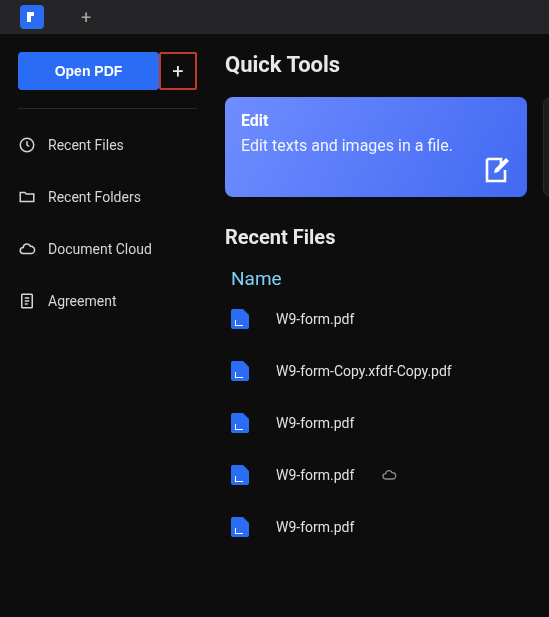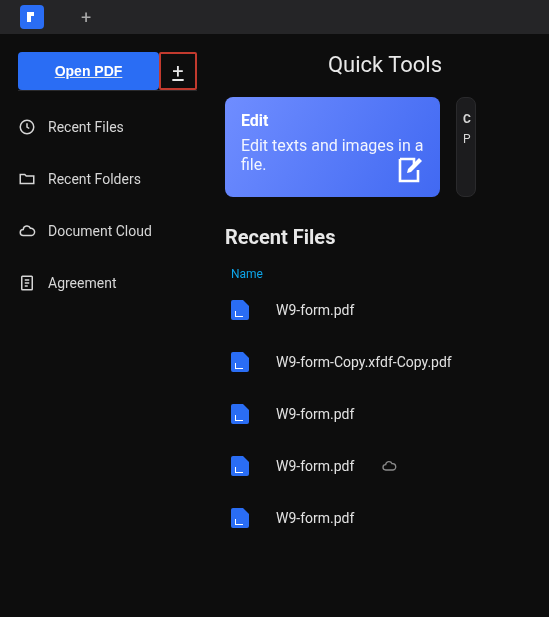--- a/index.html
+++ b/index.html
@@ -35,22 +35,22 @@
   .content {
     display: flex;
     height: calc(617px - 34px);
   }
   .sidebar {
     width: 215px;
     padding: 18px 18px 0 18px;
   }
   .top-actions {
     display: flex;
-    align-items: center;
-    text-decoration: underline;
+    margin-bottom: 18px;
+    align-items: center;
   }
   .open-btn {
     flex: 1;
     background: #2a6df4;
     color: #fff;
     font-weight: 600;
     font-size: 14px;
     border: none;
     border-radius: 4px;
     height: 38px;
@@ -80,32 +80,31 @@
     cursor: pointer;
   }
   .nav-item .ico { width: 18px; height: 18px; display:flex; align-items:center; justify-content:center; color:#d6d6d6; }
   .main {
     flex: 1;
     padding: 18px 4px 0 10px;
     overflow: hidden;
   }
   .qt-title {
     font-size: 22px;
-    font-weight: 400;
+    font-weight: 700;
     margin-bottom: 20px;
     color: #e8e8e8;
-    text-align: center;
   }
   .cards {
     display: flex;
     gap: 16px;
     margin-bottom: 28px;
   }
   .card {
-    width: 215px;
+    width: 302px;
     height: 100px;
     border-radius: 8px;
     background: linear-gradient(120deg,#6f8dff 0%,#4169f2 100%);
     padding: 14px 16px;
     position: relative;
     color: #fff;
     cursor: pointer;
     flex-shrink: 0;
   }
   .card-title { font-size: 16px; font-weight: 700; margin-bottom: 6px; }
@@ -125,22 +124,22 @@
     color:#d6d6d6;
     font-size:12px;
     overflow:hidden;
   }
   .rf-title {
     font-size: 20px;
     font-weight: 700;
     margin-bottom: 18px;
   }
   .col-head {
-    font-size: 12px;
-    color: #0ea5e9;
+    font-size: 19px;
+    color: #7dd3fc;
     margin-bottom: 14px;
     padding-left: 6px;
   }
   .file-row {
     display: flex;
     align-items: center;
     gap: 27px;
     height: 30px;
     margin-bottom: 22px;
     padding-left: 6px;

